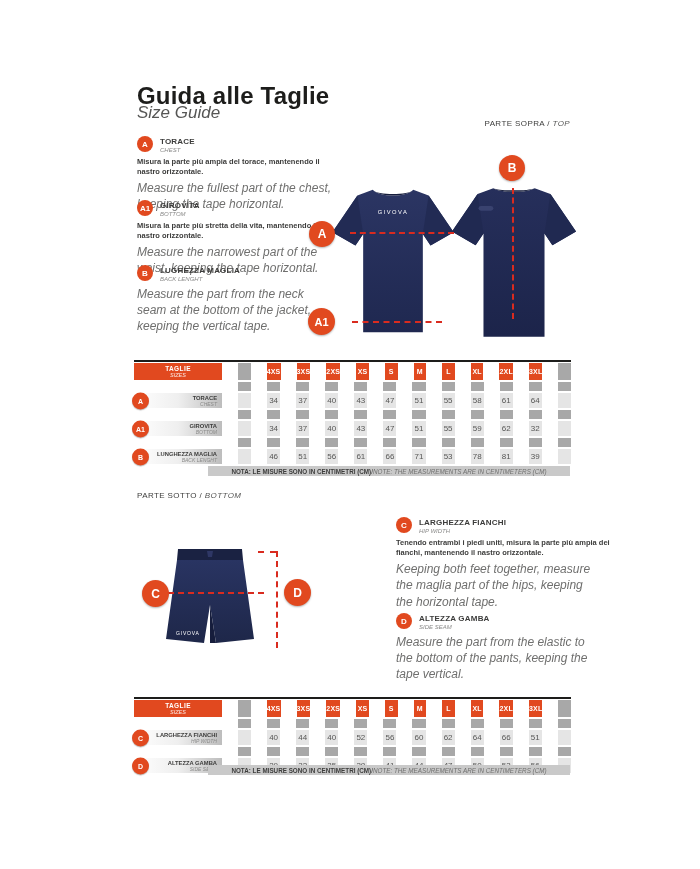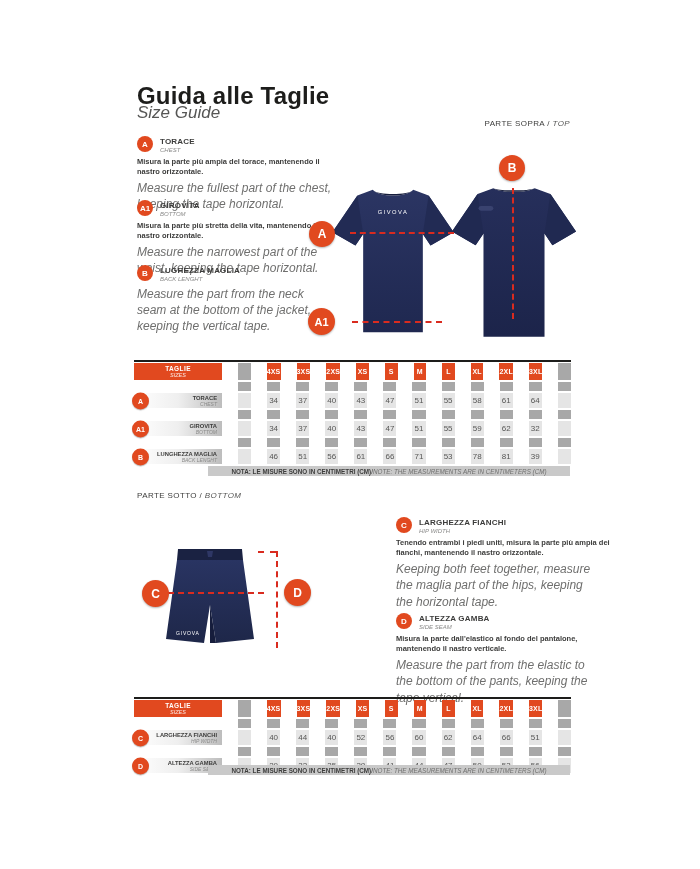--- a/index.html
+++ b/index.html
@@ -163,21 +163,20 @@
 
   <div class="section" id="section-d">
     <div class="sec-head">
       <div class="sec-circle">D</div>
       <div>
         <div class="sec-title">ALTEZZA GAMBA</div>
         <div class="sec-sub">SIDE SEAM</div>
       </div>
     </div>
     <div class="sec-body">
-      <div class="sec-it">Misura la parte dall'elastico al fondo del pantalone, mantenendo il nastro verticale.</div>
       <div class="sec-en">Measure the part from the elastic to the bottom of the pants, keeping the tape vertical.</div>
     </div>
   </div>
 
   <div class="garment" id="shirt-front">
     <svg width="126" height="154" viewBox="0 0 130 160">
       <defs>
         <linearGradient id="navyF" x1="0" y1="0" x2="0" y2="1">
           <stop offset="0" stop-color="#2b3563"></stop>
             <stop offset="1" stop-color="#1f2850"></stop>

